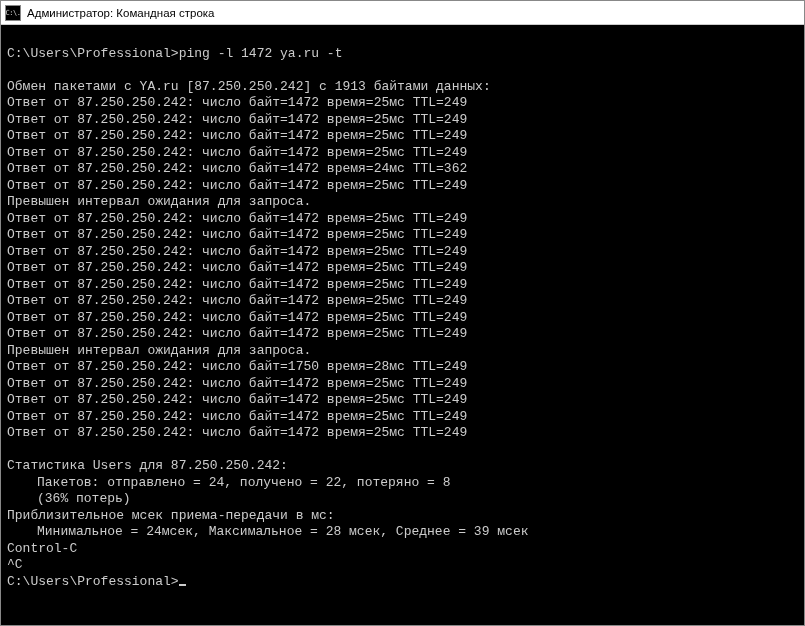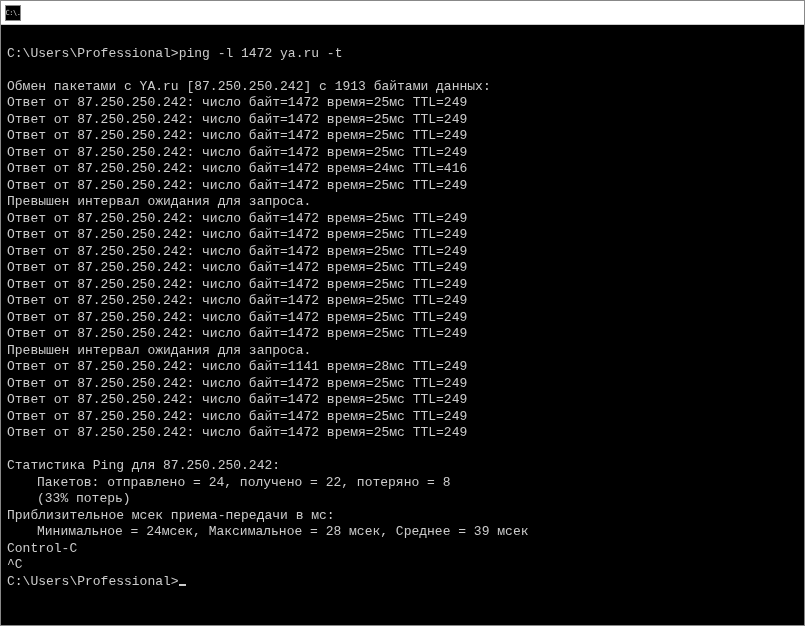--- a/index.html
+++ b/index.html
@@ -63,49 +63,50 @@
     }
     .line { white-space: pre; margin-top: 44px; }
     .indent { padding-left: 30px; }
   </style>
 </head>
 <body>
 
 <div class="window">
   <div class="titlebar">
     <span class="titlebar-icon">C:\.</span>
+    <span>Администратор: Командная строка</span>
   </div>
   <div class="console">
 <span class="line"><span>C:\Users\Professional&gt;</span><span>ping -l 1472 ya.ru -t</span></span>
 <span class="line"></span>
 <span class="line">Обмен пакетами с YA.ru [87.250.250.242] с 1913 байтами данных:</span>
 <span class="line">Ответ от 87.250.250.242: число байт=1472 время=25мс TTL=249</span>
 <span class="line">Ответ от 87.250.250.242: число байт=1472 время=25мс TTL=249</span>
 <span class="line">Ответ от 87.250.250.242: число байт=1472 время=25мс TTL=249</span>
 <span class="line">Ответ от 87.250.250.242: число байт=1472 время=25мс TTL=249</span>
-<span class="line">Ответ от 87.250.250.242: число байт=1472 время=24мс TTL=416</span>
+<span class="line">Ответ от 87.250.250.242: число байт=1472 время=24мс TTL=362</span>
 <span class="line">Ответ от 87.250.250.242: число байт=1472 время=25мс TTL=249</span>
 <span class="line">Превышен интервал ожидания для запроса.</span>
 <span class="line">Ответ от 87.250.250.242: число байт=1472 время=25мс TTL=249</span>
 <span class="line">Ответ от 87.250.250.242: число байт=1472 время=25мс TTL=249</span>
 <span class="line">Ответ от 87.250.250.242: число байт=1472 время=25мс TTL=249</span>
 <span class="line">Ответ от 87.250.250.242: число байт=1472 время=25мс TTL=249</span>
 <span class="line">Ответ от 87.250.250.242: число байт=1472 время=25мс TTL=249</span>
 <span class="line">Ответ от 87.250.250.242: число байт=1472 время=25мс TTL=249</span>
 <span class="line">Ответ от 87.250.250.242: число байт=1472 время=25мс TTL=249</span>
 <span class="line">Ответ от 87.250.250.242: число байт=1472 время=25мс TTL=249</span>
 <span class="line">Превышен интервал ожидания для запроса.</span>
-<span class="line">Ответ от 87.250.250.242: число байт=1141 время=28мс TTL=249</span>
+<span class="line">Ответ от 87.250.250.242: число байт=1750 время=28мс TTL=249</span>
 <span class="line">Ответ от 87.250.250.242: число байт=1472 время=25мс TTL=249</span>
 <span class="line">Ответ от 87.250.250.242: число байт=1472 время=25мс TTL=249</span>
 <span class="line">Ответ от 87.250.250.242: число байт=1472 время=25мс TTL=249</span>
 <span class="line">Ответ от 87.250.250.242: число байт=1472 время=25мс TTL=249</span>
 <span class="line"></span>
-<span class="line">Статистика Ping для 87.250.250.242:</span>
+<span class="line">Статистика Users для 87.250.250.242:</span>
 <span class="line indent">Пакетов: отправлено = 24, получено = 22, потеряно = 8</span>
-<span class="line indent">(33% потерь)</span>
+<span class="line indent">(36% потерь)</span>
 <span class="line">Приблизительное мсек приема-передачи в мс:</span>
 <span class="line indent">Минимальное = 24мсек, Максимальное = 28 мсек, Среднее = 39 мсек</span>
 <span class="line">Control-C</span>
 <span class="line">^C</span>
 <span class="line"><span>C:\Users\Professional&gt;</span><span class="cursor"></span></span>
   </div>
 </div>
 
 </body></html>

